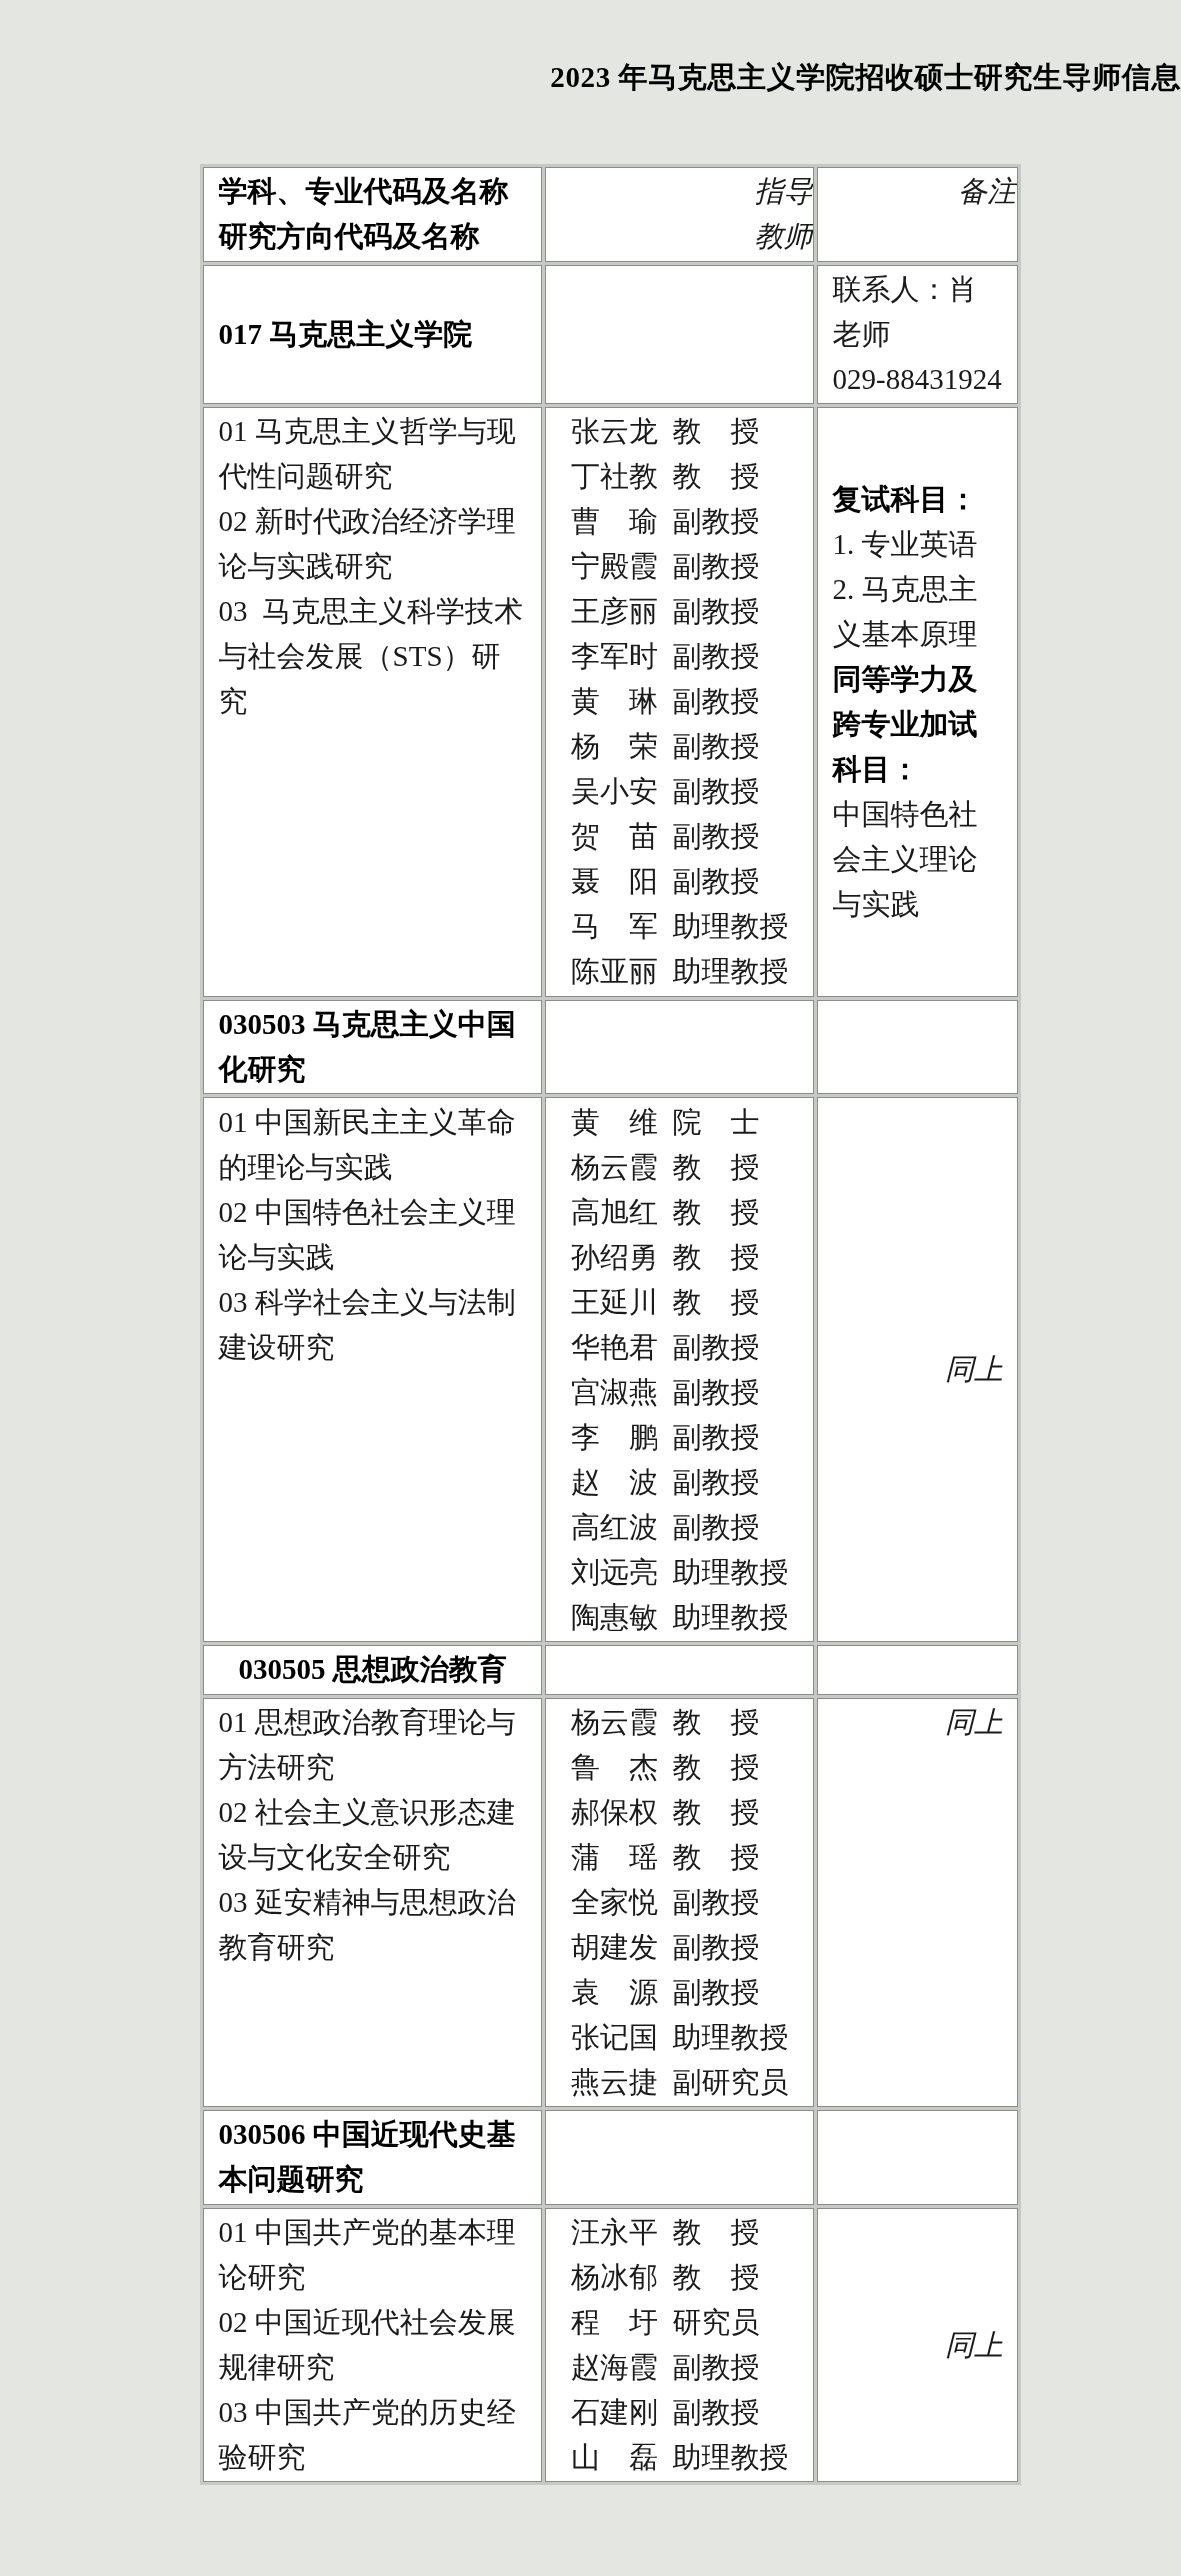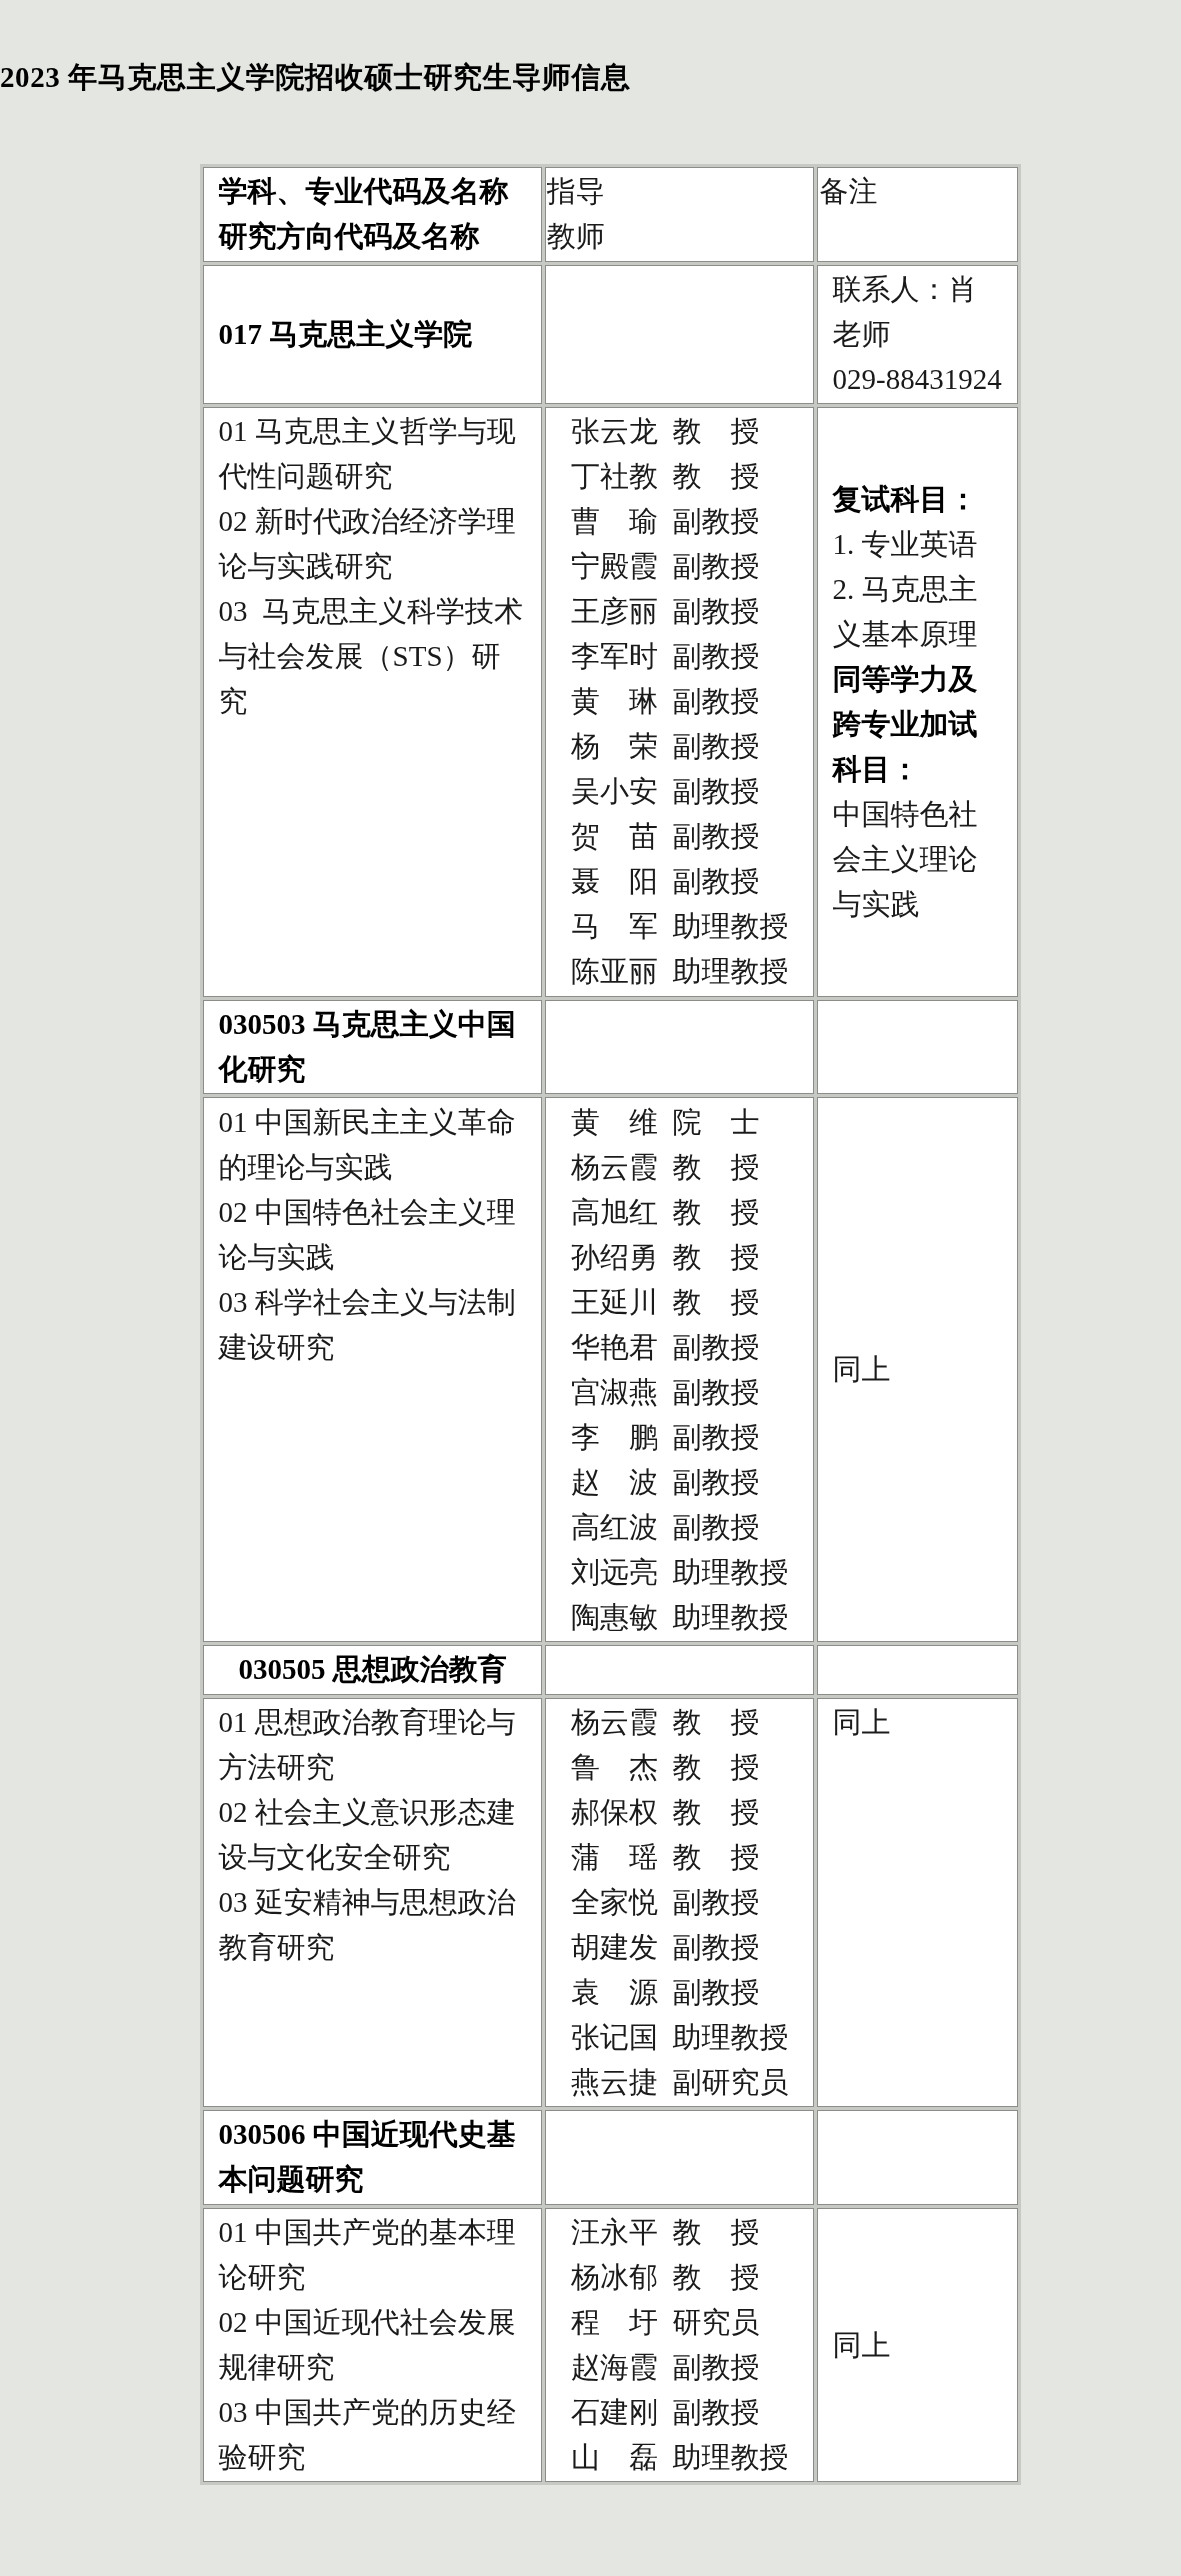--- a/index.html
+++ b/index.html
@@ -6,21 +6,21 @@
   body{
     width:1181px;height:2576px;
     background:#e3e6e1;
     font-family:"Liberation Serif","DejaVu Serif",serif;
     color:#1a1a1a;
     -webkit-font-smoothing:antialiased;
   }
   .page-title{
     margin:0;
     padding-top:58px;
-    text-align:left;
+    text-align:right;
     font-size:29px;
     font-weight:700;
     letter-spacing:0.6px;
     color:#000;
   }
   table.advisor-table{
     margin:66px 0 0 200px;
     width:821px;
     table-layout:fixed;
     border-collapse:separate;
@@ -29,21 +29,21 @@
   }
   td.cell{
     background:#ffffff;
     border:1.9px solid #8b8d89;
     vertical-align:top;
     font-size:29px;
     line-height:45px;
     overflow:hidden;
   }
   td.vmid{vertical-align:middle;}
-  td.center{text-align:left;}
+  td.center{text-align:right;font-style:italic;}
   .line{white-space:pre-wrap;}
   .bold{font-weight:700;color:#000;}
   
   td.col-discipline{padding:1.3px 14px 1.3px 14.6px;}
   td.col-teachers{padding:1.3px 0;}
   td.col-remarks{padding:1.3px 14px;}
   .teachers-block{width:max-content;margin:0 auto;text-align:left;}
   td.cat-cell{font-weight:700;color:#000;}
   td.name-cell{font-weight:700;color:#000;}
   

